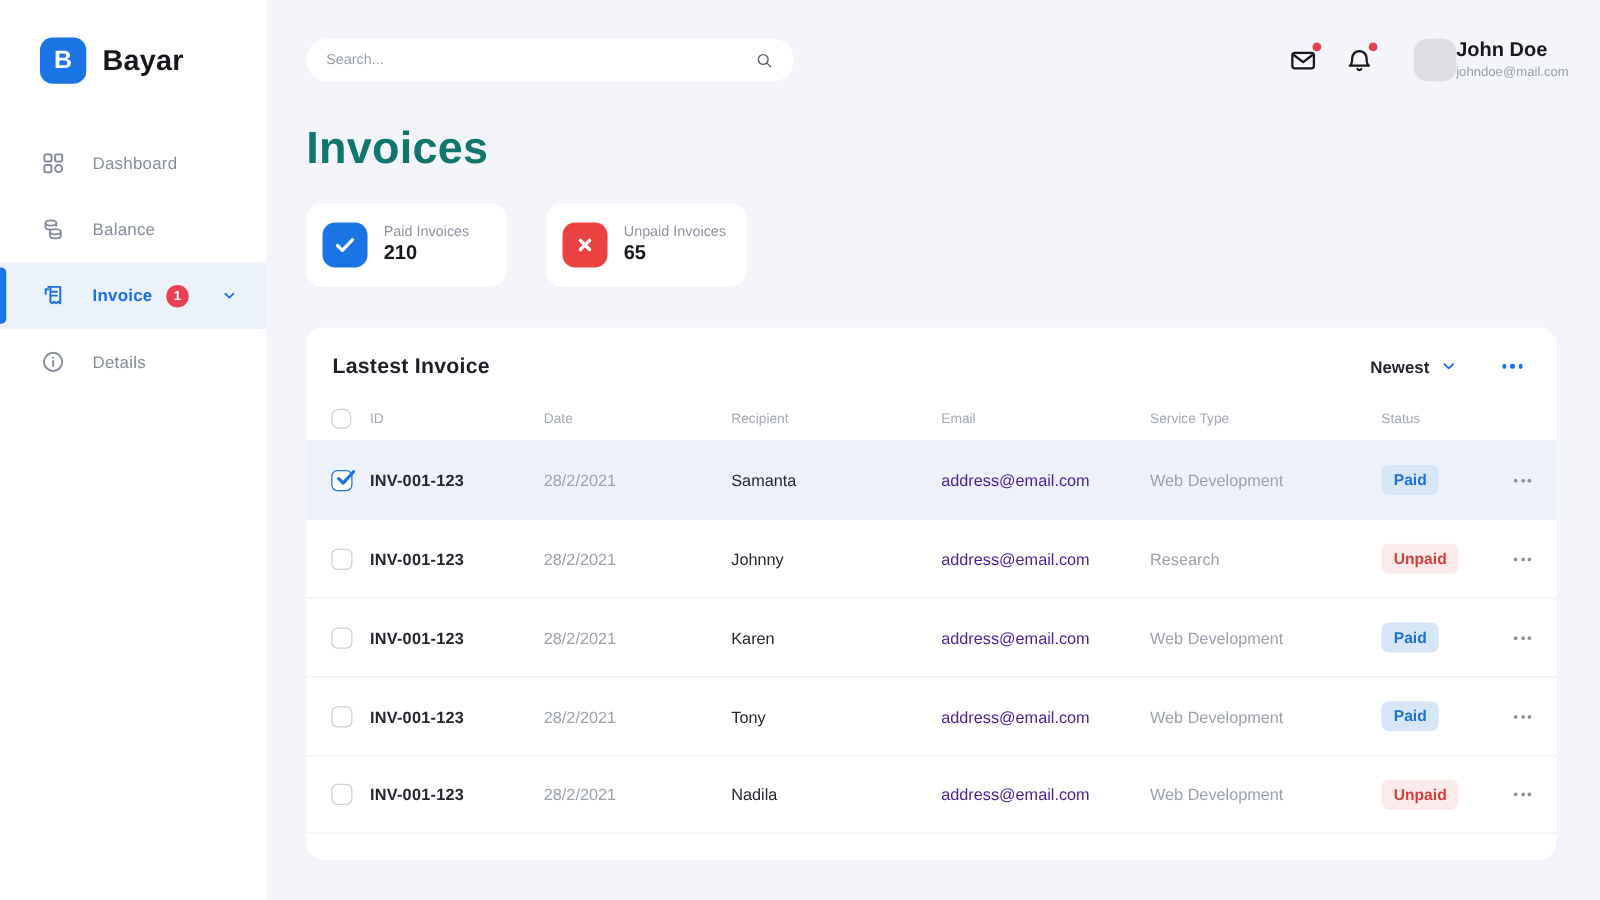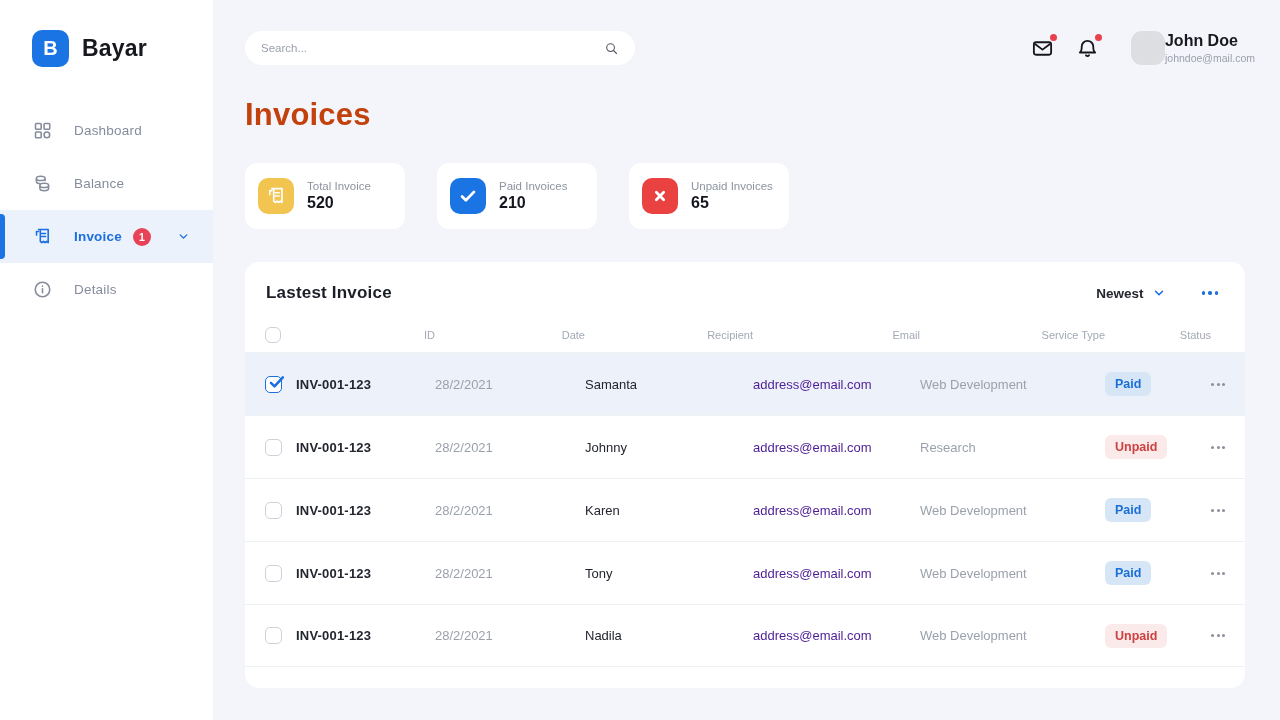--- a/index.html
+++ b/index.html
@@ -48,21 +48,21 @@
   .lang-btn .chev-gray svg { width:11px; height:11px; }
   .icon-btn { position:relative; margin-left:42px; color:#15171c; cursor:pointer; display:flex; }
   .icon-btn + .icon-btn { margin-left:22px; }
   .icon-btn svg { width:23px; height:23px; }
   .icon-btn .dot { position:absolute; top:-3px; right:-3px; width:7px; height:7px; border-radius:50%; background:#e8414d; }
   .avatar { width:34px; height:34px; border-radius:11px; background:#dcdee1; margin-left:32px; }
   .user-block { margin-left:0; line-height:1.15; }
   .user-name { font-size:16px; font-weight:bold; color:#17191f; }
   .user-email { font-size:10.5px; color:#9aa0ab; margin-top:2px; }
 
-  .page-title { position:absolute; left:32px; top:97px; font-size:31px; font-weight:800; color:#c2410c; letter-spacing:.2px;text-align:right; }
+  .page-title { position:absolute; left:32px; top:97px; font-size:36px; font-weight:800; color:#0f766e; letter-spacing:.2px;text-align:right; }
 
   
   .stats { position:absolute; left:32px; top:163px; display:flex; gap:32px; }
   .stat-card { width:160px; height:66px; background:#fff; border-radius:12px; display:flex; align-items:center; padding:0 13px; }
   .stat-icon { width:36px; height:36px; border-radius:10px; display:flex; align-items:center; justify-content:center; color:#fff; }
   .stat-icon svg { width:22px; height:22px; }
   .stat-icon.yellow { background:#f1c550; } .stat-icon.blue { background:#1b74e4; } .stat-icon.red { background:#ea4141; }
   .stat-text { margin-left:13px; }
   .stat-label { font-size:11.5px; color:#8d93a0; }
   .stat-value { font-size:16px; font-weight:bold; color:#15171e; margin-top:2px; }
@@ -72,21 +72,21 @@
   .tc-header { height:56px; display:flex; align-items:center; padding:6px 27px 0 21px; }
   .tc-title { font-size:17px; font-weight:800; color:#1b1e27; letter-spacing:.2px; }
   .tc-right { margin-left:auto; display:flex; align-items:center; }
   .sort-btn { display:flex; align-items:center; gap:8px; cursor:pointer; }
   .sort-label { font-size:13.5px; font-weight:bold; color:#23262f; }
   .sort-btn svg { width:14px; height:14px; color:#1b6fe0; }
   .tc-dots { margin-left:36px; display:flex; gap:3px; cursor:pointer; }
   .tc-dots i { width:3.5px; height:3.5px; border-radius:50%; background:#1b6fe0; }
 
   .tgrid { display:grid; grid-template-columns:31px 139px 150px 168px 167px 185px 106px 1fr; align-items:center; padding:0 20px; }
-  .thead { height:34px; color:#a3a9b5; font-size:11px;text-align:right; }
+  .thead { height:34px; color:#a3a9b5; font-size:11px; }
   .trow { height:63px; border-top:1px solid #eef0f4; font-size:13px; cursor:pointer; }
   .trow.selected { background:#edf2fa; }
   .trow:last-child { border-bottom:1px solid #eef0f4; }
   .cell-id { font-weight:bold; color:#23262f; letter-spacing:.2px; }
   .cell-date { color:#9ba1ac; }
   .cell-recipient { color:#23262f; }
   .cell-email { color:#4c1d95; }
   .cell-service { color:#9ba1ac; }
   .badge { display:inline-block; padding:5px 10px; border-radius:6px; font-size:12.5px; font-weight:bold; }
   .badge.paid { background:#d7e6f7; color:#1a6fd6; }
@@ -238,31 +238,20 @@
       <div class="user-block">
         <div class="user-name">John Doe</div>
         <div class="user-email">johndoe@mail.com</div>
       </div>
     </div>
 
     <h1 class="page-title">Invoices</h1>
 
     <div class="stats">
       <div class="stat-card">
-        <div class="stat-icon yellow">
-            <svg viewBox="0 0 24 24">
-              <use href="#i-invoice"></use>
-            </svg>
-          </div>
-        <div class="stat-text">
-          <div class="stat-label">Total Invoice</div>
-          <div class="stat-value">520</div>
-        </div>
-      </div>
-      <div class="stat-card">
         <div class="stat-icon blue">
             <svg viewBox="0 0 24 24">
               <use href="#i-check"></use>
             </svg>
           </div>
         <div class="stat-text">
           <div class="stat-label">Paid Invoices</div>
           <div class="stat-value">210</div>
         </div>
       </div>

